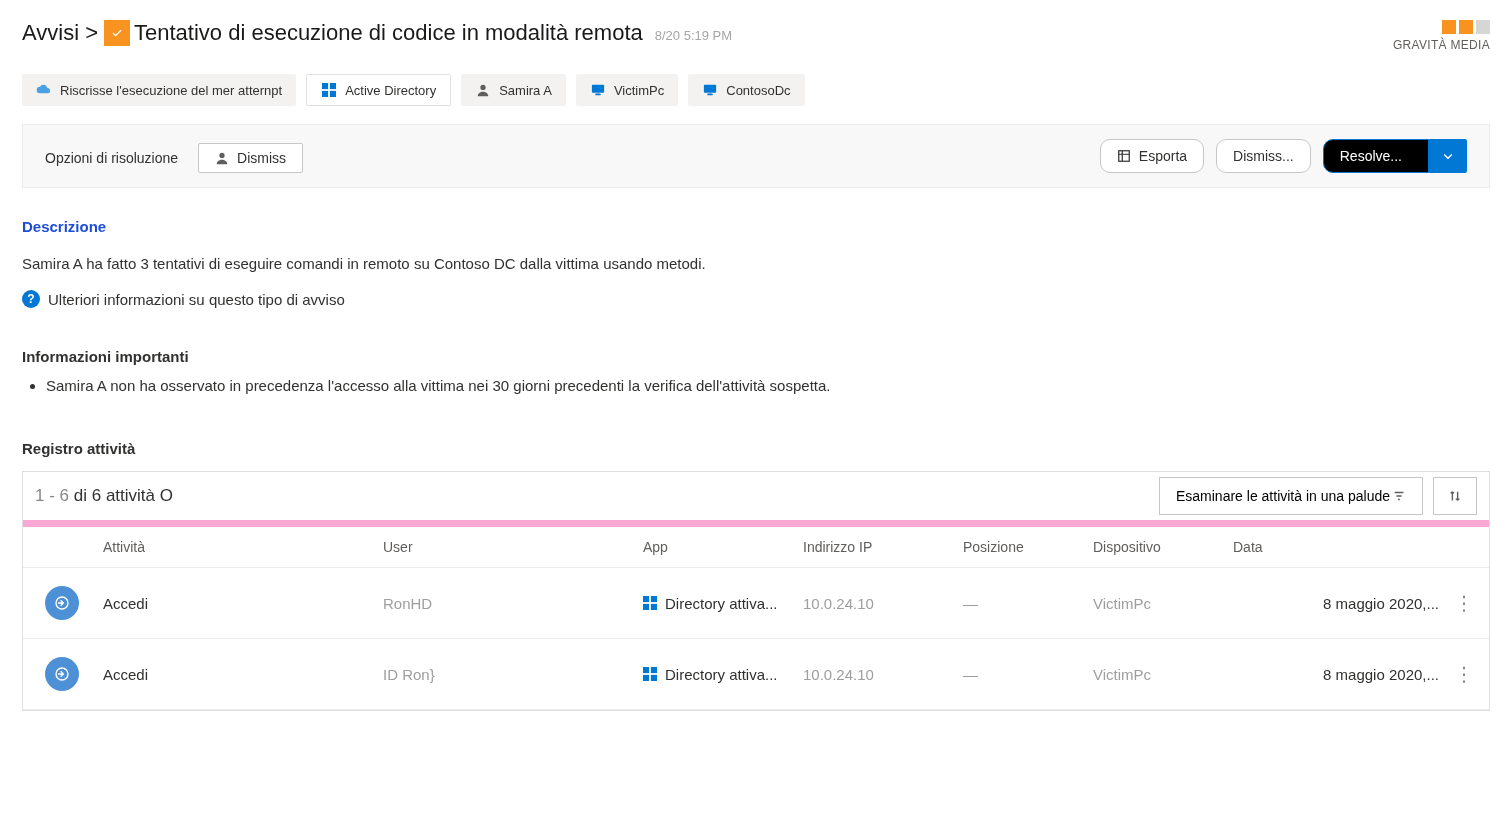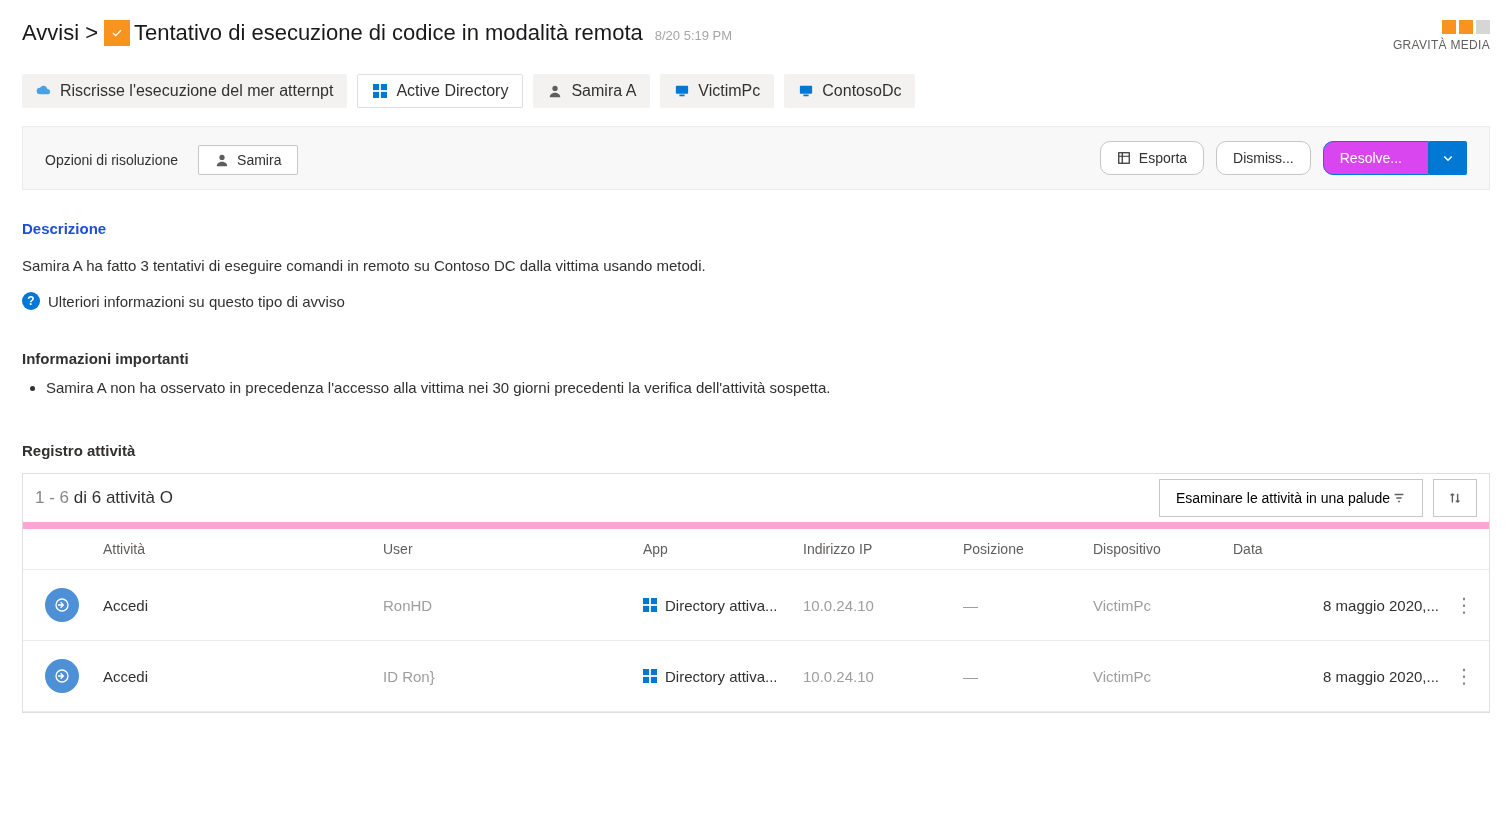--- a/index.html
+++ b/index.html
@@ -21,21 +21,21 @@
   .severity { display: flex; flex-direction: column; align-items: flex-end; gap: 4px; }
   .sev-blocks { display: flex; gap: 3px; }
   .sev-block { width: 14px; height: 14px; background: #f7931e; }
   .sev-block.gray { background: #d6d6d6; }
   .sev-label { font-size: 12px; color: #605e5c; letter-spacing: 0.3px; }
 
   
   .chip-row { display: flex; gap: 10px; margin-bottom: 18px; }
   .chip {
     display: inline-flex; align-items: center; gap: 8px;
-    padding: 7px 14px; background: #f3f2f1; border-radius: 2px; font-size: 16px;
+    padding: 7px 14px; background: #f3f2f1; border-radius: 2px; font-size: 13px;
     color: #323130; cursor: pointer;
   }
   .chip.active { background: #ffffff; border: 1px solid #e1dfdd; }
   .chip .cicon { display: inline-flex; align-items: center; justify-content: center; width: 16px; height: 16px; }
   .chip .txt { white-space: nowrap; }
   .icon-win { color: #0078d4; }
   .icon-user { color: #605e5c; }
   .icon-monitor { color: #0078d4; }
   .icon-cloud { color: #4ba0e1; }
 
@@ -51,21 +51,21 @@
     display: inline-flex; align-items: center; gap: 8px;
     background: #fff; border: 1px solid #c8c6c4; padding: 6px 16px; border-radius: 2px;
     cursor: pointer;
   }
   .res-right { display: flex; align-items: center; gap: 12px; }
   .btn {
     display: inline-flex; align-items: center; gap: 8px;
     padding: 8px 16px; border: 1px solid #c8c6c4; background: #fff;
     font-size: 14px; color: #323130; border-radius: 10px; cursor: pointer;
   }
-  .btn-primary { background: #d946ef; color: #fff; border-color: #0078d4; }
+  .btn-primary { background: #000000; color: #fff; border-color: #0078d4; }
   .btn-primary-split { display: inline-flex; }
   .btn-primary-split .main { border-top-right-radius: 0; border-bottom-right-radius: 0; padding-right: 26px; }
   .btn-primary-split .caret {
     background: #0078d4; color: #fff; border: 1px solid #0078d4; border-left: 1px solid #106ebe;
     padding: 8px 12px; border-top-right-radius: 2px; border-bottom-right-radius: 2px; cursor: pointer;
   }
 
   
   .section-heading { font-size: 15px; color: #1d4ed8; margin-bottom: 20px; }
   .desc-text { font-size: 15px; color: #323130; margin-bottom: 18px; }
@@ -203,21 +203,21 @@
 <div class="res-bar">
   <div class="res-left">
     <span class="res-left-label">Opzioni di risoluzione</span>
     <div class="user-select">
       <span class="cicon icon-user">
         <svg width="14" height="14" viewBox="0 0 16 16" fill="#605e5c">
             <circle cx="8" cy="5" r="3"></circle>
             <path d="M2 15c0-3 3-5 6-5s6 2 6 5H2z"></path>
           </svg>
       </span>
-      <span>Samira</span>
+      <span>Dismiss</span>
     </div>
   </div>
   <div class="res-right">
     <button class="btn">
       <span>
         <svg width="14" height="14" viewBox="0 0 16 16" fill="none" stroke="#323130" stroke-width="1.4">
             <rect x="2" y="2" width="12" height="12"></rect>
             <path d="M2 6h12M6 2v12"></path>
           </svg>
       </span>

